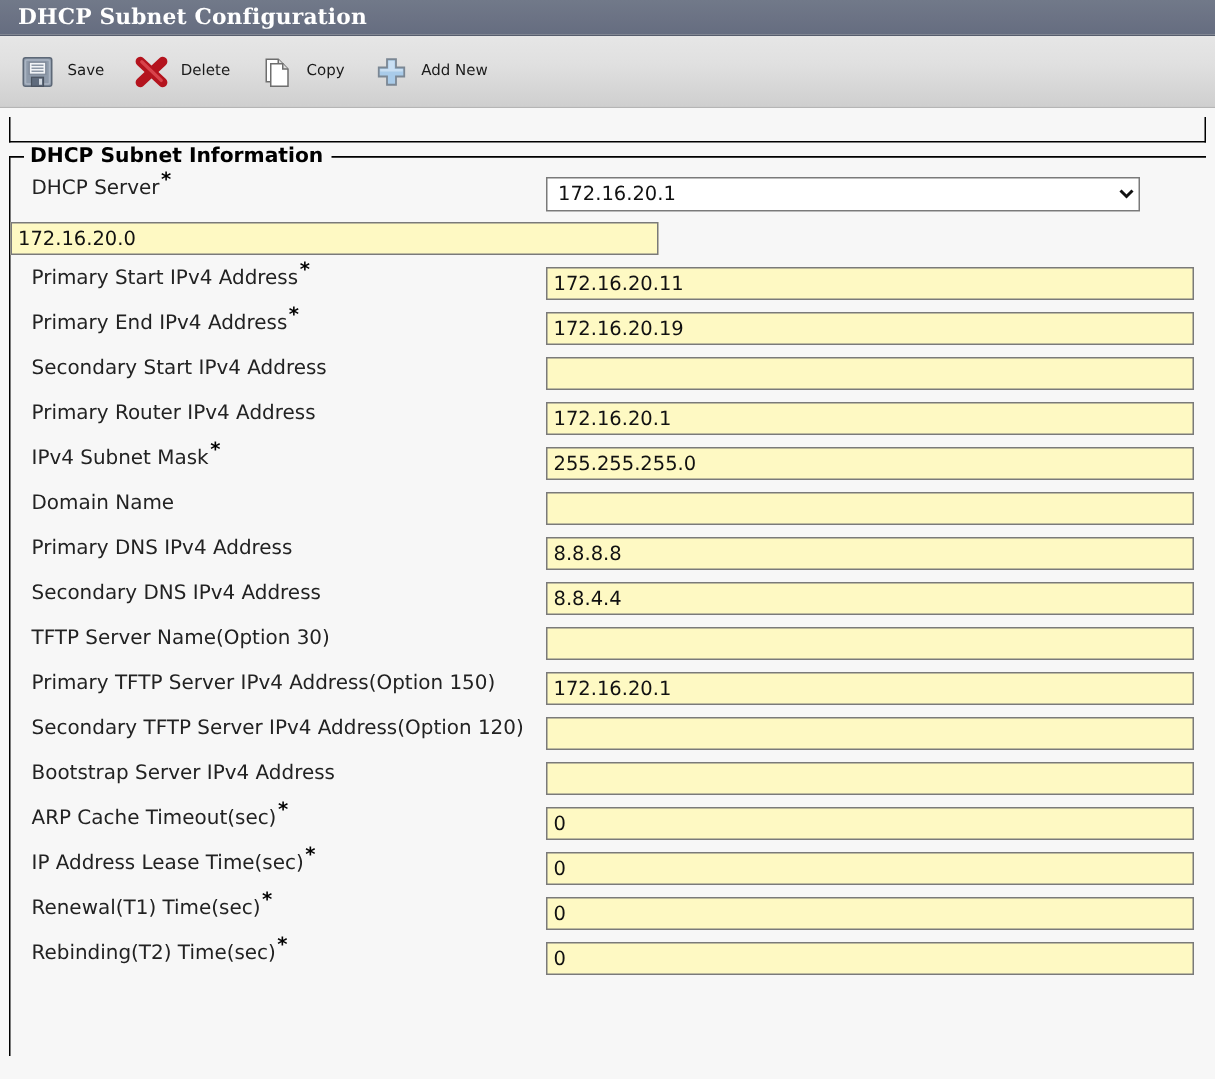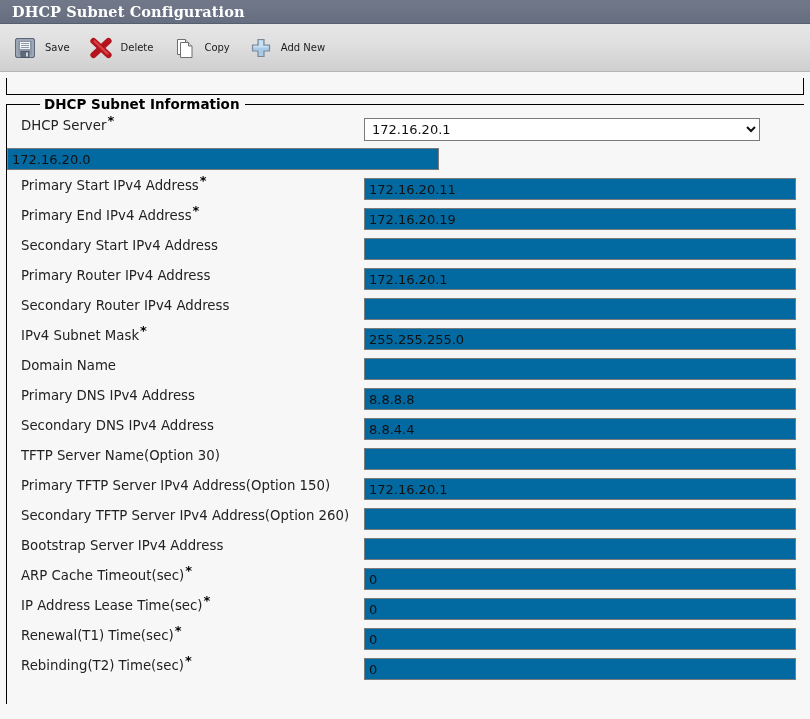--- a/index.html
+++ b/index.html
@@ -93,21 +93,20 @@
     position: absolute;
     top: -9px;
     left: 9px;
     background: #f7f7f7;
     padding: 0 5px 0 4px;
     font-weight: bold;
     font-size: 13.5px;
     font-family: "DejaVu Sans", "Liberation Sans", sans-serif;
     color: #000;
     white-space: nowrap;
-    margin-left: 24px;
   }
 
   .rows { padding: 13px 0 0 0; }
 
   .row {
     display: flex;
     height: 30px;
   }
   .lbl {
     width: 357px;
@@ -125,21 +124,21 @@
     line-height: 0;
     margin-left: 1px;
   }
   .ctl-cell { flex: 1; }
 
   input.txt {
     width: 432px;
     height: 22px;
     box-sizing: border-box;
     border: 1px solid #7a7a7a;
-    background: #0369a1;
+    background: #fef9c3;
     font-family: "DejaVu Sans", "Liberation Sans", sans-serif;
     font-size: 13px;
     color: #111;
     padding: 0 4px;
     outline: none;
   }
   select.sel {
     width: 396px;
     height: 23px;
     box-sizing: border-box;
@@ -240,24 +239,20 @@
       </div>
       <div class="row">
         <div class="lbl"><span>Secondary Start IPv4 Address</span></div>
         <div class="ctl-cell"><input type="text" class="txt" value="" style=""></div>
       </div>
       <div class="row">
         <div class="lbl"><span>Primary Router IPv4 Address</span></div>
         <div class="ctl-cell"><input type="text" class="txt" value="172.16.20.1" style=""></div>
       </div>
       <div class="row">
-        <div class="lbl"><span>Secondary Router IPv4 Address</span></div>
-        <div class="ctl-cell"><input type="text" class="txt" value="" style=""></div>
-      </div>
-      <div class="row">
         <div class="lbl"><span>IPv4 Subnet Mask</span><span class="req">*</span></div>
         <div class="ctl-cell"><input type="text" class="txt" value="255.255.255.0" style=""></div>
       </div>
       <div class="row">
         <div class="lbl"><span>Domain Name</span></div>
         <div class="ctl-cell"><input type="text" class="txt" value="" style=""></div>
       </div>
       <div class="row">
         <div class="lbl"><span>Primary DNS IPv4 Address</span></div>
         <div class="ctl-cell"><input type="text" class="txt" value="8.8.8.8" style=""></div>
@@ -268,21 +263,21 @@
       </div>
       <div class="row">
         <div class="lbl"><span>TFTP Server Name(Option 30)</span></div>
         <div class="ctl-cell"><input type="text" class="txt" value="" style=""></div>
       </div>
       <div class="row">
         <div class="lbl"><span>Primary TFTP Server IPv4 Address(Option 150)</span></div>
         <div class="ctl-cell"><input type="text" class="txt" value="172.16.20.1" style=""></div>
       </div>
       <div class="row">
-        <div class="lbl"><span>Secondary TFTP Server IPv4 Address(Option 260)</span></div>
+        <div class="lbl"><span>Secondary TFTP Server IPv4 Address(Option 120)</span></div>
         <div class="ctl-cell"><input type="text" class="txt" value="" style=""></div>
       </div>
       <div class="row">
         <div class="lbl"><span>Bootstrap Server IPv4 Address</span></div>
         <div class="ctl-cell"><input type="text" class="txt" value="" style=""></div>
       </div>
       <div class="row">
         <div class="lbl"><span>ARP Cache Timeout(sec)</span><span class="req">*</span></div>
         <div class="ctl-cell"><input type="text" class="txt" value="0" style=""></div>
       </div>

